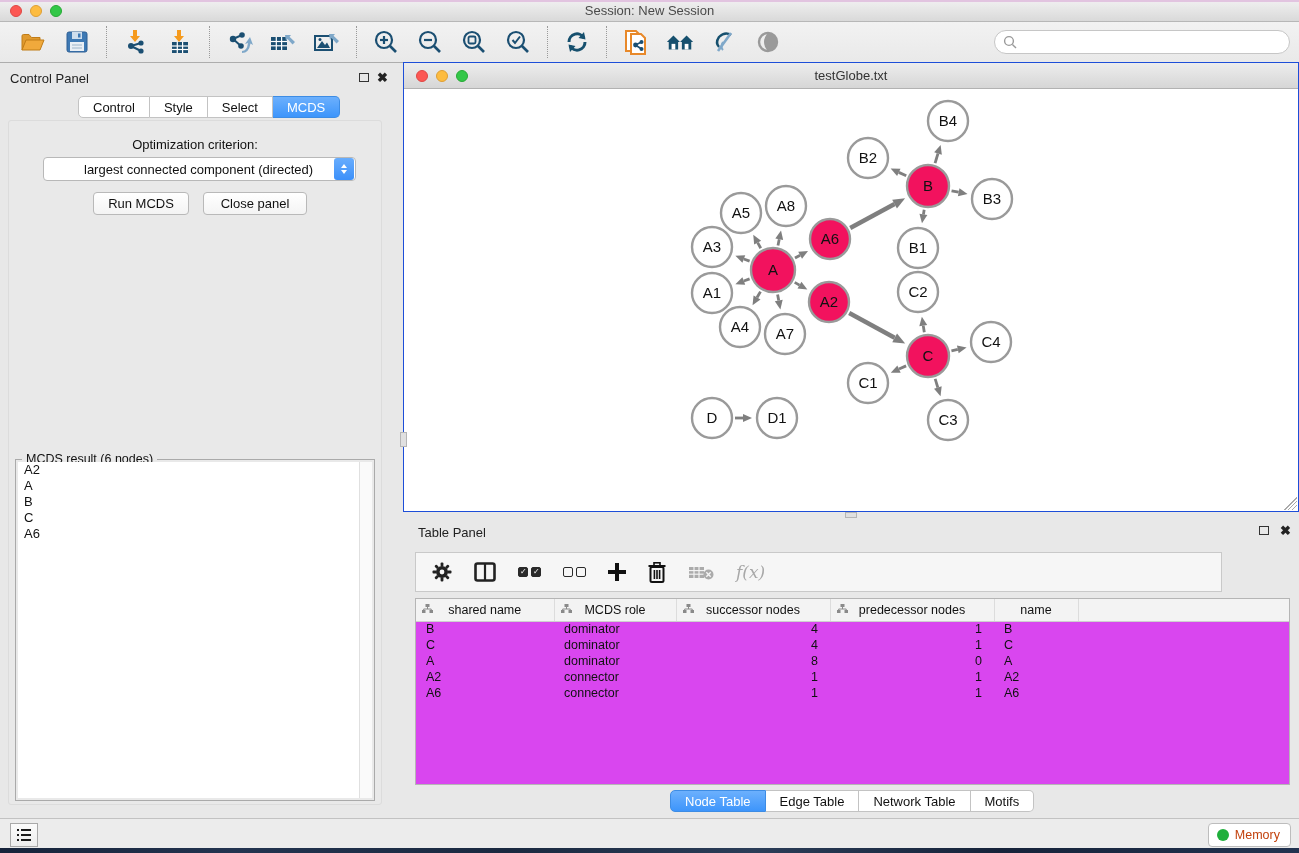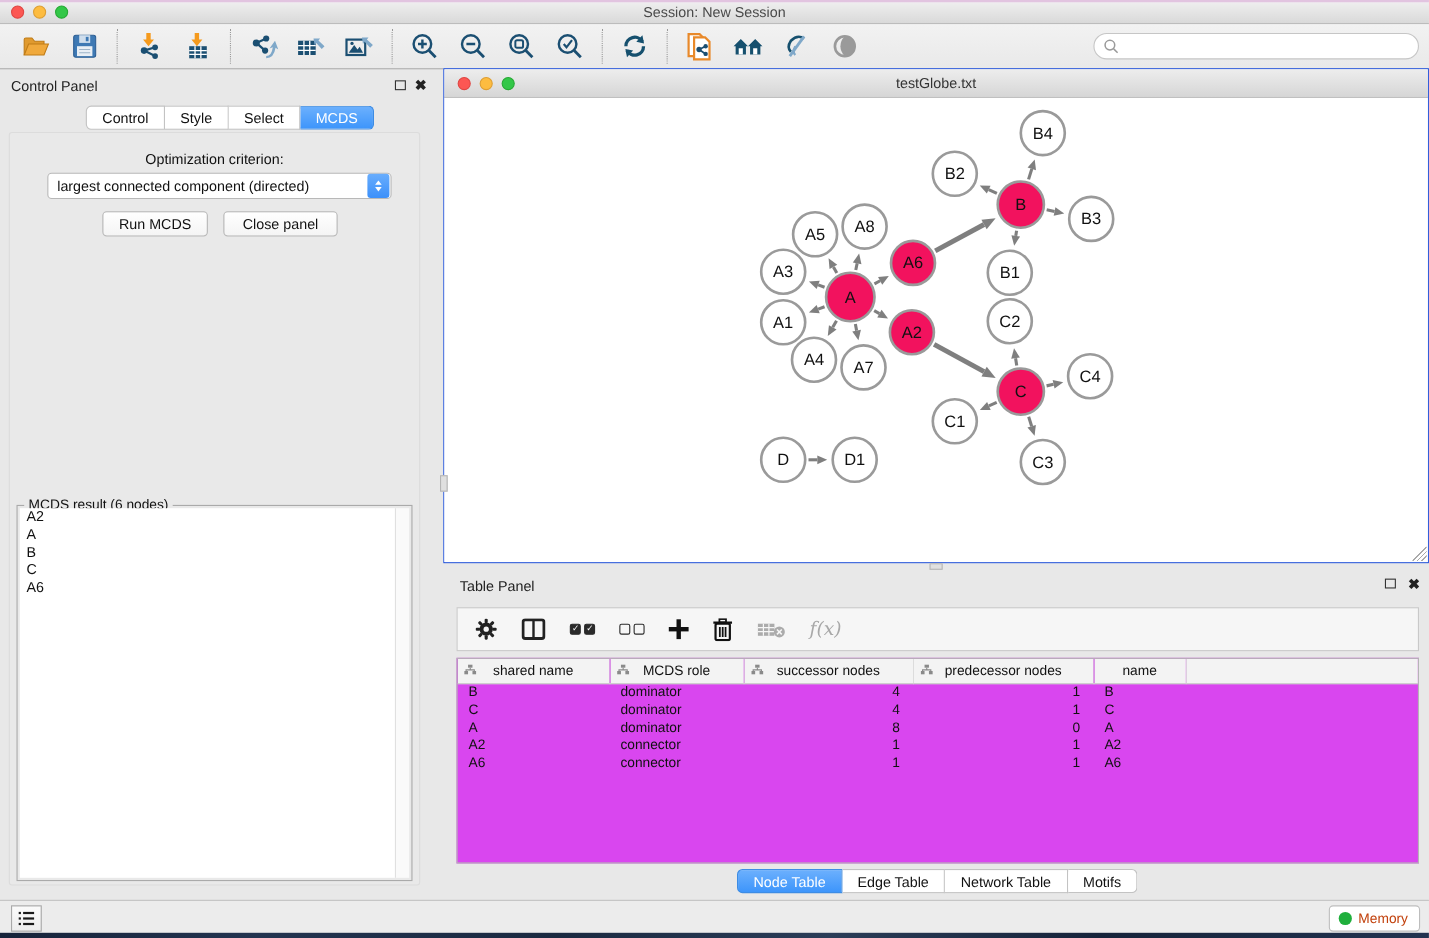--- a/index.html
+++ b/index.html
@@ -39,21 +39,21 @@
   #cp-tabs { left:78px; top:31px; }
   .seg-tab { height:22px; padding:0 14px; background:#fff; border:1px solid #c3c3c3; border-left:none;
     font-size:13px; color:#111; display:flex; align-items:center; cursor:pointer; }
   .seg-tab:first-child { border-left:1px solid #c3c3c3; border-radius:5px 0 0 5px; }
   .seg-tab:last-child { border-radius:0 5px 5px 0; }
   .seg-tab.active { background:linear-gradient(#6cb0fd,#3d95fb); color:#fff; border-color:#3d8ce4; }
   #cp-body { position:absolute; left:8px; top:55px; width:374px; height:685px;
     background:#e9e9e9; border:1px solid #dcdcdc; border-radius:3px; }
   #opt-label { position:absolute; left:0; width:100%; top:16px; text-align:center; font-size:13px; color:#111; }
   #criterion-select { position:absolute; left:34px; top:36px; width:313px; height:24px; background:#fff;
-    border:1px solid #b8b8b8; border-radius:4px; display:flex; align-items:center; cursor:pointer; }
+    border:1px solid #b8b8b8; border-radius:4px; display:flex; align-items:center; cursor:pointer;padding-left:32px; }
   #criterion-select .sel-text { flex:1; font-size:13px; padding-left:8px; color:#111; white-space:nowrap; }
   #criterion-select .sel-stepper { width:20px; height:22px; background:linear-gradient(#68adfd,#3c90fa);
     border-radius:3px; margin-right:1px; display:flex; flex-direction:column; align-items:center; justify-content:center; }
   .chev { width:0; height:0; border-left:3.5px solid transparent; border-right:3.5px solid transparent; }
   .chev.up { border-bottom:4px solid #fff; margin-bottom:2px; }
   .chev.down { border-top:4px solid #fff; }
   .mac-btn { position:absolute; height:23px; background:linear-gradient(#ffffff,#f4f4f4);
     border:1px solid #b9b9b9; border-radius:4px; font-size:13px; color:#111;
     display:flex; align-items:center; justify-content:center; cursor:pointer; }
   #run-mcds-btn { left:84px; top:71px; width:96px; }
@@ -84,21 +84,21 @@
       linear-gradient(135deg, transparent 78%, #aaa 78%, #aaa 84%, transparent 84%); }
   #v-split-grip { position:absolute; left:400px; top:432px; width:7px; height:15px;
     background:#e0e0e0; border:1px solid #b5b5b5; }
   #h-split-grip { position:absolute; left:845px; top:512px; width:12px; height:6px;
     background:#e0e0e0; border:1px solid #b5b5b5; }
 
   
   #table-panel { position:absolute; left:403px; top:518px; width:896px; height:295px; }
   #tp-header { position:absolute; left:15px; top:7px; font-size:13px; color:#222; }
   #tp-float { left:856px; } #tp-close { left:877px; }
-  #tp-toolbar { position:absolute; left:12px; top:34px; width:875px; height:40px;
+  #tp-toolbar { position:absolute; left:12px; top:34px; width:807px; height:40px;
     background:#f6f6f6; border:1px solid #c9c9c9; display:flex; align-items:center; gap:22px; padding:0 16px; }
   .tp-icon { display:flex; align-items:center; justify-content:center; height:24px; cursor:pointer; }
   .cb-pair { display:flex; gap:3px; }
   .cb { width:10px; height:10px; border:1.6px solid #2a2a2a; border-radius:2px; position:relative; }
   .cb.checked { background:#2a2a2a; }
   .cb.checked::after { content:"✓"; color:#fff; font-size:8px; position:absolute; left:1px; top:-1px; }
   .plus-icon { position:relative; width:18px; height:18px; }
   .plus-icon::before { content:""; position:absolute; left:7px; top:0; width:4px; height:18px; background:#111; }
   .plus-icon::after { content:""; position:absolute; left:0; top:7px; width:18px; height:4px; background:#111; }
   .fx-label { font-family:"DejaVu Serif", serif; font-style:italic; font-size:17px; color:#a8a8a8; }

